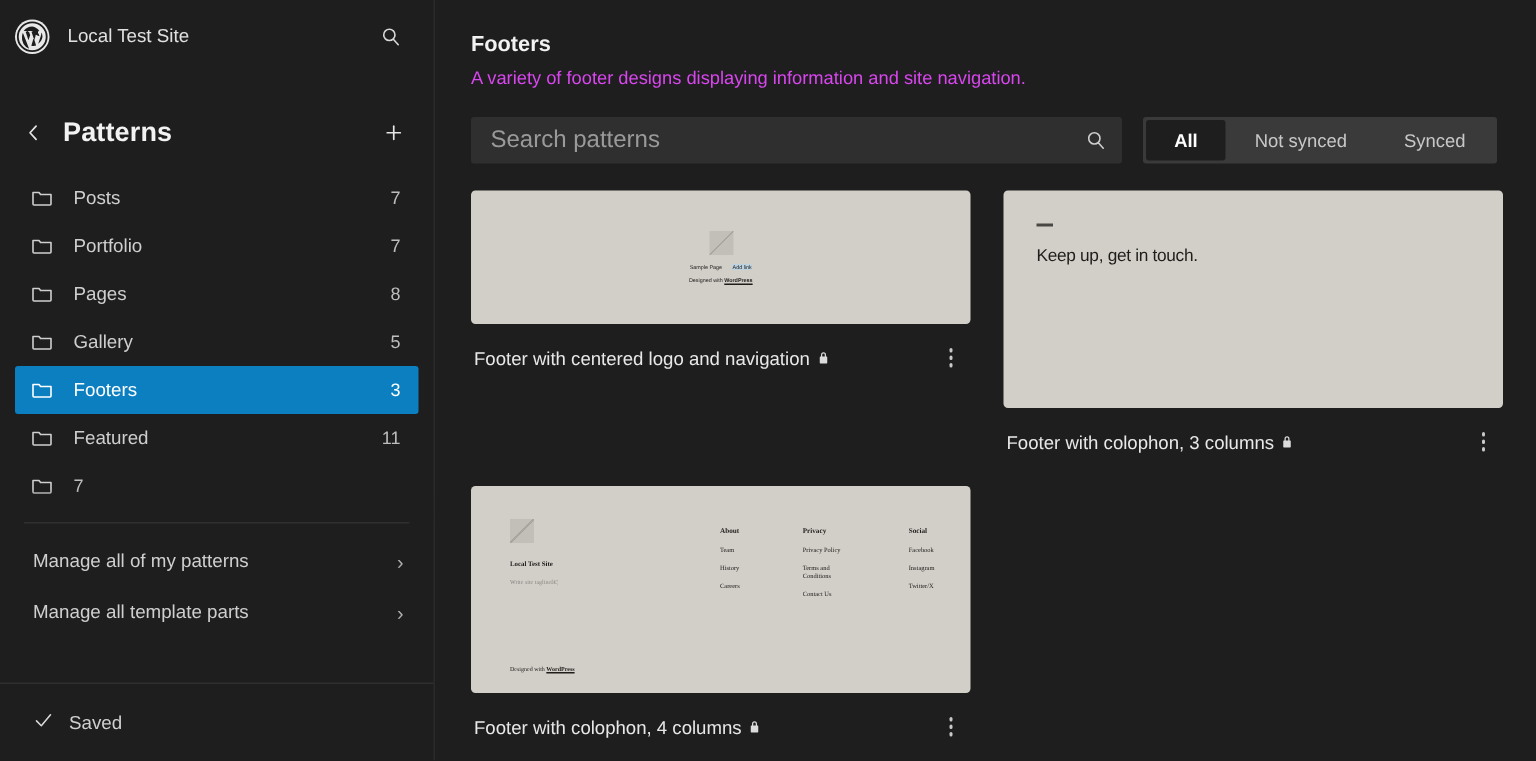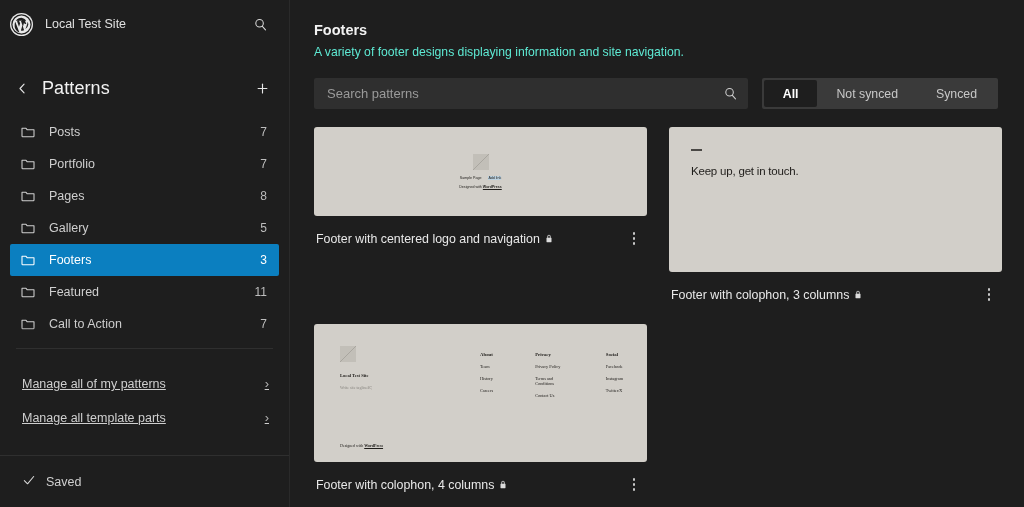--- a/index.html
+++ b/index.html
@@ -42,21 +42,21 @@
   .panel-head {
     display: flex; align-items: center;
     padding: 26px 14px 14px 8px; gap: 6px;
   }
   .back-chev {
     width: 28px; height: 28px; display: flex;
     align-items: center; justify-content: center; color: #e6e6e6;
     flex: 0 0 28px;
   }
   .panel-title {
-    font-size: 18px; font-weight: 400; color: #f2f2f2;
+    font-size: 18px; font-weight: 700; color: #f2f2f2;
     flex: 1; letter-spacing: .1px;
   }
   .add-btn {
     width: 26px; height: 26px; display: flex;
     align-items: center; justify-content: center;
     color: #e6e6e6; font-size: 19px; line-height: 1;
   }
   .cat-list {
     padding: 0 10px; position: relative;
     height: 232px; overflow: hidden;
@@ -74,50 +74,49 @@
   .cat-count { font-size: 12px; color: #bdbdbd; }
   .cat-item.selected .cat-count { color: #ffffff; }
   .fade-mask {
     position: absolute; left: 0; right: 0; bottom: 0; height: 22px;
     background: linear-gradient(to bottom, rgba(30,30,30,0), #1e1e1e 75%);
     pointer-events: none;
   }
   .divider { height: 1px; background: #2f2f2f; margin: 0 16px; }
   .manage-list { padding: 8px 10px 12px 10px; }
   .manage-item {
-    display: flex; align-items: flex-end; height: 34px;
+    display: flex; align-items: center; height: 34px;
     padding: 0 10px 0 12px; color: #cfcfcf; font-size: 12.5px;
     border-radius: 2px;
-    text-decoration: underline;
   }
   .manage-item span.lbl { flex: 1; }
   .chev-right { color: #b0b0b0; font-size: 13px; }
   .sb-spacer { flex: 1; }
   .saved-bar {
     height: 52px; display: flex; align-items: center; gap: 10px;
     padding: 16px 22px; color: #cfcfcf; font-size: 12.5px;
     border-top: 1px solid #2f2f2f;
   }
   .check { color: #d8d8d8; font-size: 13px; }
 
   
   .main {
     flex: 1; height: 507px; background: #1e1e1e;
     padding: 22px 26px 0 24px; overflow: hidden; position: relative;
   }
   .main-title { font-size: 14.5px; font-weight: 700; color: #f2f2f2; }
-  .main-sub { font-size: 12.2px; color: #5eead4; margin-top: 7px; }
+  .main-sub { font-size: 12.2px; color: #d946ef; margin-top: 7px; }
   .toolbar { display: flex; align-items: center; gap: 14px; margin-top: 19px; }
   .search-wrap {
     flex: 1; height: 31px; background: #2f2f2f; border-radius: 2px;
     display: flex; align-items: center; padding: 0 10px 0 13px;
   }
   .search-wrap input {
     flex: 1; background: transparent; border: 0; outline: none;
-    color: #fef9c3; font-size: 13px; font-family: "Liberation Sans", sans-serif;
+    color: #fef9c3; font-size: 16px; font-family: "Liberation Sans", sans-serif;
   }
   .search-wrap input::placeholder { color: #9a9a9a; }
   .seg {
     display: flex; background: #3a3a3a; border-radius: 2px;
     height: 31px; padding: 2px; flex: 0 0 auto;
   }
   .seg-btn {
     display: flex; align-items: center; justify-content: center;
     font-size: 12.3px; color: #c8c8c8; border-radius: 2px;
     padding: 0 19px; white-space: nowrap;
@@ -288,21 +287,20 @@
           </span>
           <span class="cat-name">Featured</span>
           <span class="cat-count">11</span>
         </div>
         <div class="cat-item">
           <span class="folder">
             <svg width="16" height="16" viewBox="0 0 24 24" fill="none" stroke="currentColor" stroke-width="1.6">
               <path d="M3 6.5h6l1.6 2H21v9.5a1 1 0 0 1-1 1H4a1 1 0 0 1-1-1V6.5z" stroke-linejoin="round"></path>
             </svg>
           </span>
-          <span class="cat-name">Call to Action</span>
           <span class="cat-count">7</span>
         </div>
 
     <div class="fade-mask"></div>
       </div>
 
     <div class="divider"></div>
 
     <div class="manage-list" id="manage-list">
         <div class="manage-item">

